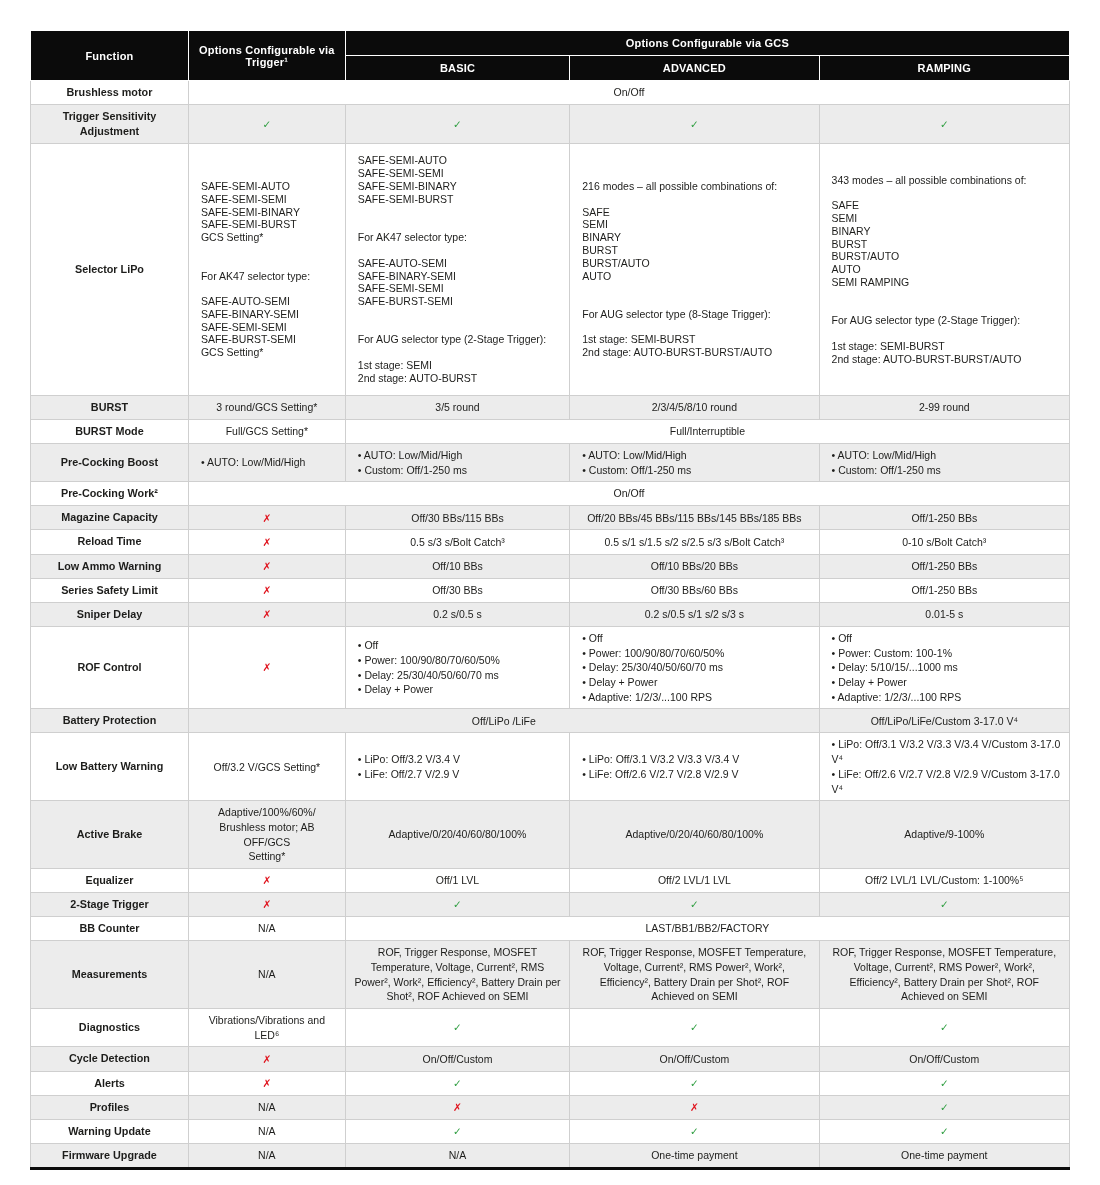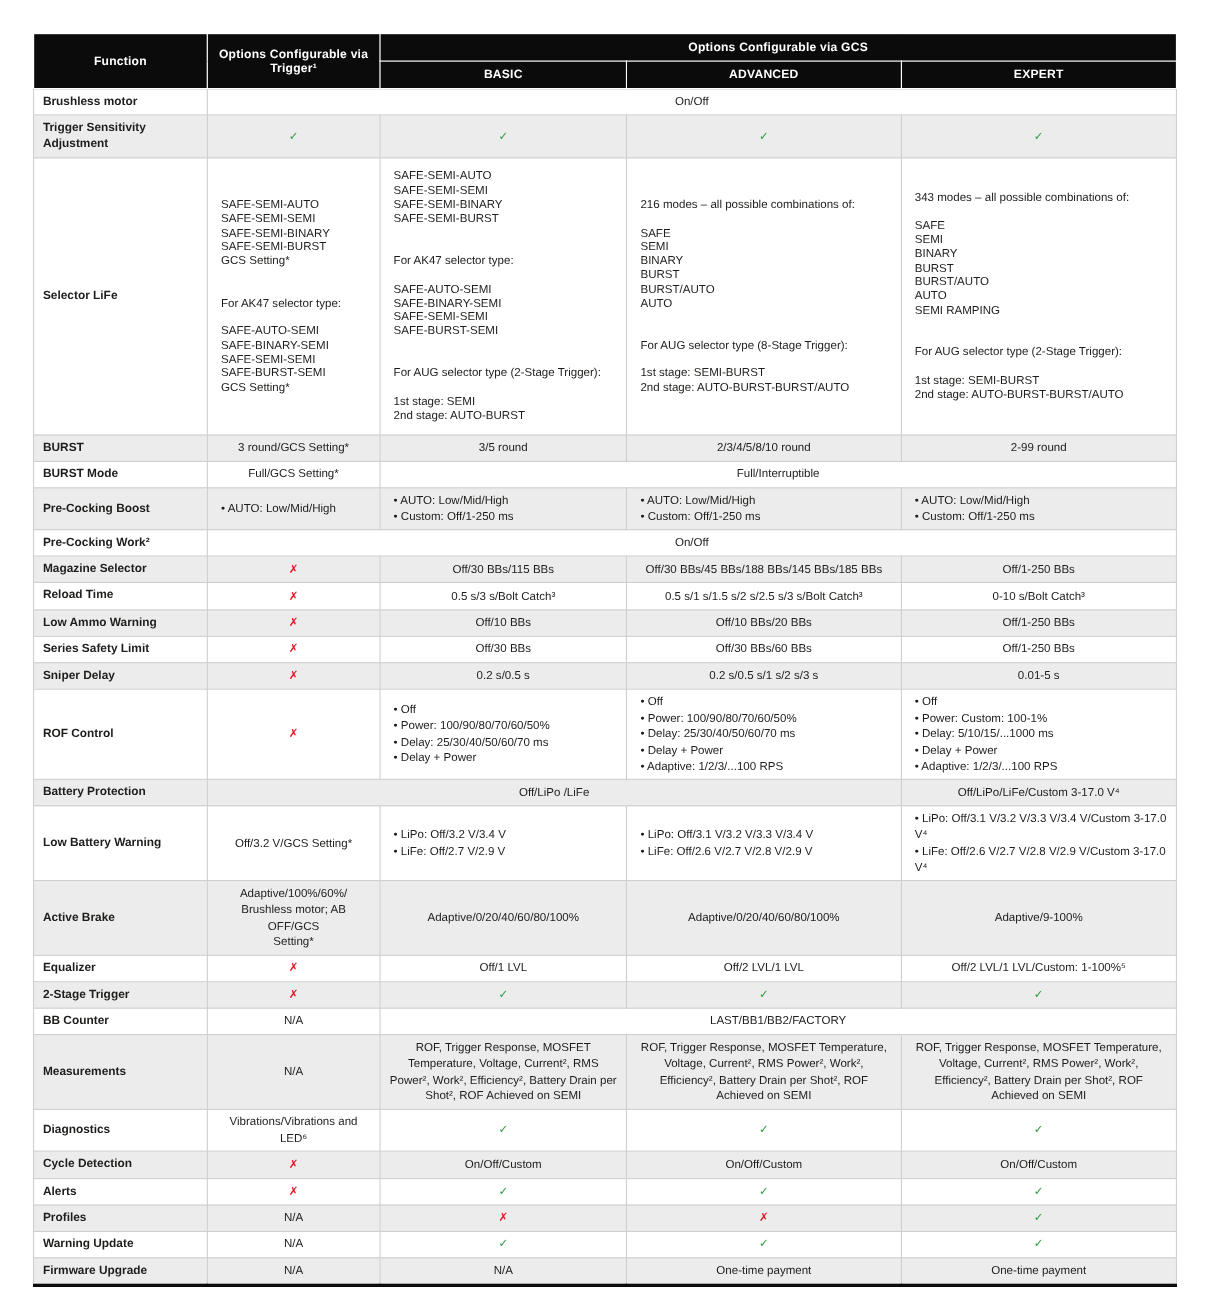--- a/index.html
+++ b/index.html
@@ -5,21 +5,21 @@
   html,body{margin:0;padding:0;background:#fff;}
   body{font-family:"Liberation Sans","DejaVu Sans",sans-serif;color:#1d1d1b;width:1100px;}
   .page{width:1100px;box-sizing:border-box;padding:30px 30px 24px 30px;}
   table{border-collapse:collapse;width:100%;table-layout:fixed;}
 
   
   .main{border-bottom:3px solid #0b0b0b;}
   .main th{background:#0b0b0b;color:#fff;font-size:11px;font-weight:bold;padding:6px 6px;border:1px solid #fff;letter-spacing:.2px;}
   .main td{border:1px solid #cfcfcf;font-size:10.5px;padding:4px 8px;text-align:center;vertical-align:middle;line-height:1.4;word-wrap:break-word;}
   .main tbody tr:nth-child(even){background:#ececec;}
-  .main td.fn{text-align:left;font-weight:bold;font-size:10.8px;}
+  .main td.fn{text-align:center;font-weight:bold;font-size:10.8px;}
   .pre{white-space:pre-line;margin-top:15px;}
   .tl{text-align:left !important;padding-left:12px !important;}
   .modes{line-height:1.22 !important;padding-top:10px !important;padding-bottom:10px !important;}
   .ck{color:#2f9e41;font-size:13px;font-weight:bold;line-height:1;}
   .xx{color:#e0141e;font-size:12px;font-weight:bold;line-height:1;}
 
   
   .notes{display:flex;margin-top:14px;font-size:11px;line-height:1.55;}
   .notes-left{width:52%;}
   .fnote{margin:0 0 1px 0;}
@@ -39,37 +39,37 @@
     </colgroup>
     <thead>
       <tr>
         <th rowspan="2">Function</th>
         <th rowspan="2">Options Configurable via Trigger¹</th>
         <th colspan="3">Options Configurable via GCS</th>
       </tr>
       <tr>
         <th>BASIC</th>
         <th>ADVANCED</th>
-        <th>EXPERT</th>
+        <th>RAMPING</th>
       </tr>
     </thead>
     <tbody>
       <tr>
         <td class="fn">Brushless motor</td>
         <td colspan="4">On/Off</td>
       </tr>
       <tr>
         <td class="fn">Trigger Sensitivity Adjustment</td>
         <td class="ck">✓</td>
         <td class="ck">✓</td>
         <td class="ck">✓</td>
         <td class="ck">✓</td>
       </tr>
       <tr>
-        <td class="fn">Selector LiFe</td>
+        <td class="fn">Selector LiPo</td>
         <td class="tl pre modes">SAFE-SEMI-AUTO
 SAFE-SEMI-SEMI
 SAFE-SEMI-BINARY
 SAFE-SEMI-BURST
 GCS Setting*
 
 
 For AK47 selector type:
 
 SAFE-AUTO-SEMI
@@ -145,24 +145,24 @@
         <td class="tl pre">• AUTO: Low/Mid/High
 • Custom: Off/1-250 ms</td>
         <td class="tl pre">• AUTO: Low/Mid/High
 • Custom: Off/1-250 ms</td>
       </tr>
       <tr>
         <td class="fn">Pre-Cocking Work²</td>
         <td colspan="4">On/Off</td>
       </tr>
       <tr>
-        <td class="fn">Magazine Selector</td>
+        <td class="fn">Magazine Capacity</td>
         <td class="xx">✗</td>
         <td>Off/30 BBs/115 BBs</td>
-        <td>Off/30 BBs/45 BBs/188 BBs/145 BBs/185 BBs</td>
+        <td>Off/20 BBs/45 BBs/115 BBs/145 BBs/185 BBs</td>
         <td>Off/1-250 BBs</td>
       </tr>
       <tr>
         <td class="fn">Reload Time</td>
         <td class="xx">✗</td>
         <td>0.5 s/3 s/Bolt Catch³</td>
         <td>0.5 s/1 s/1.5 s/2 s/2.5 s/3 s/Bolt Catch³</td>
         <td>0-10 s/Bolt Catch³</td>
       </tr>
       <tr>

